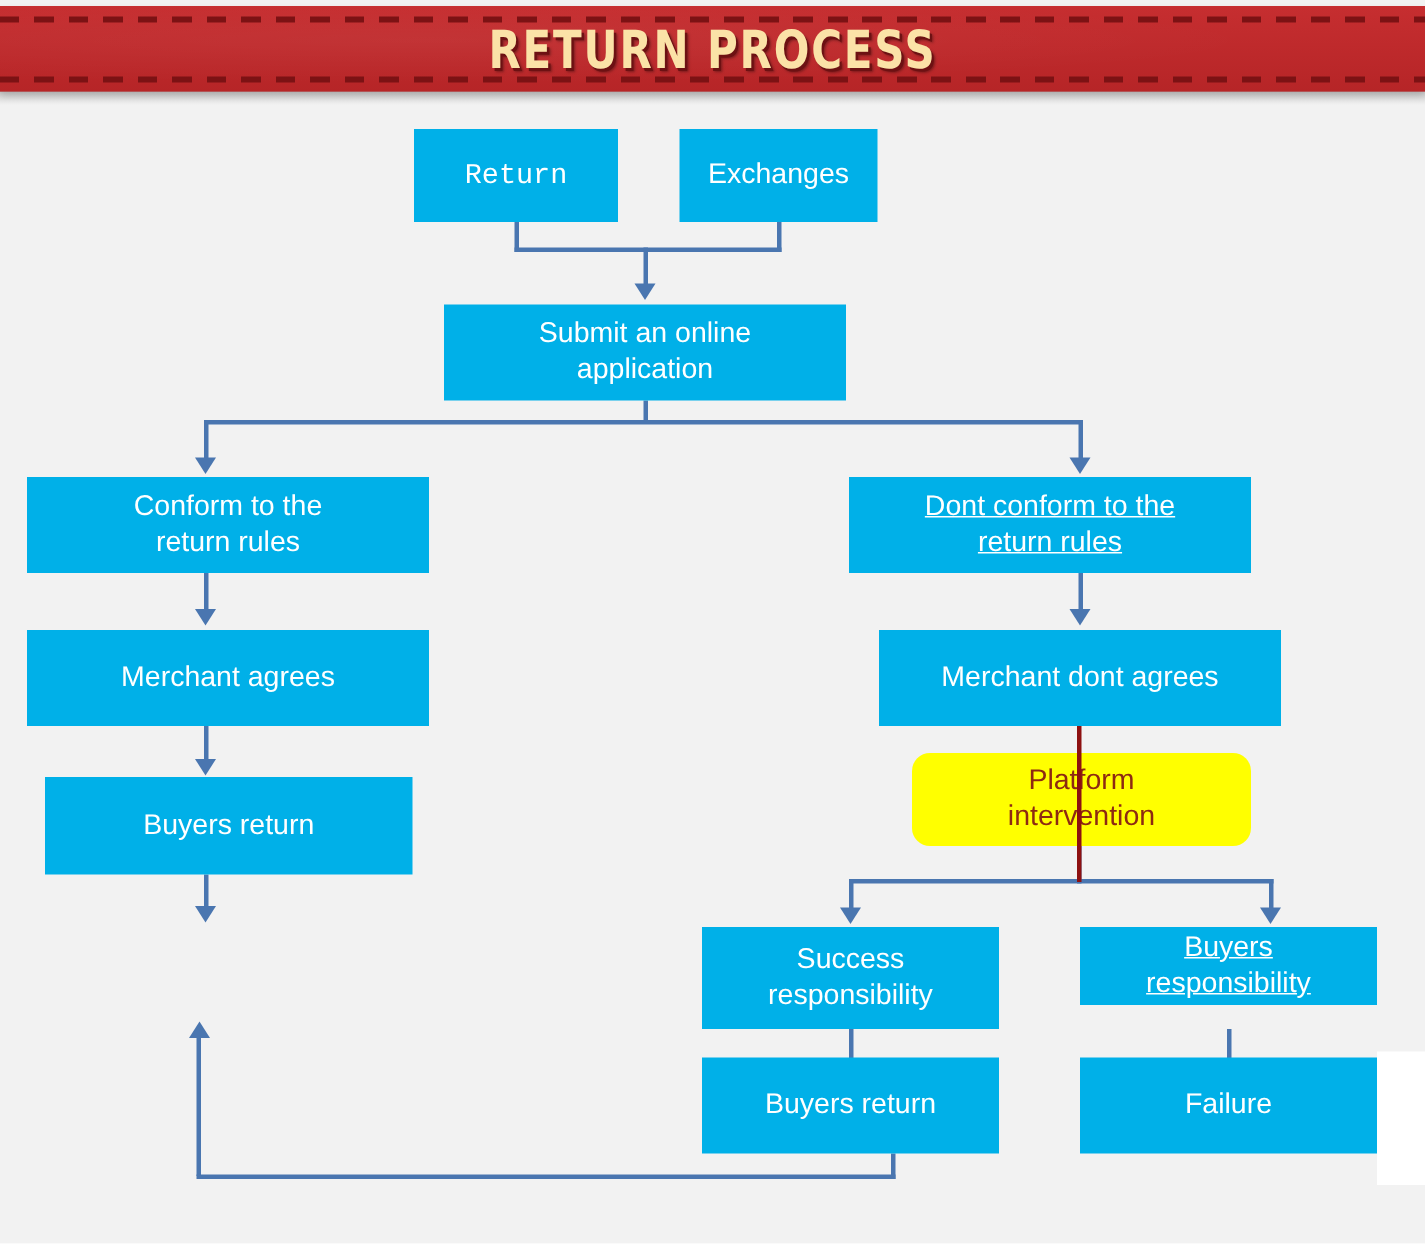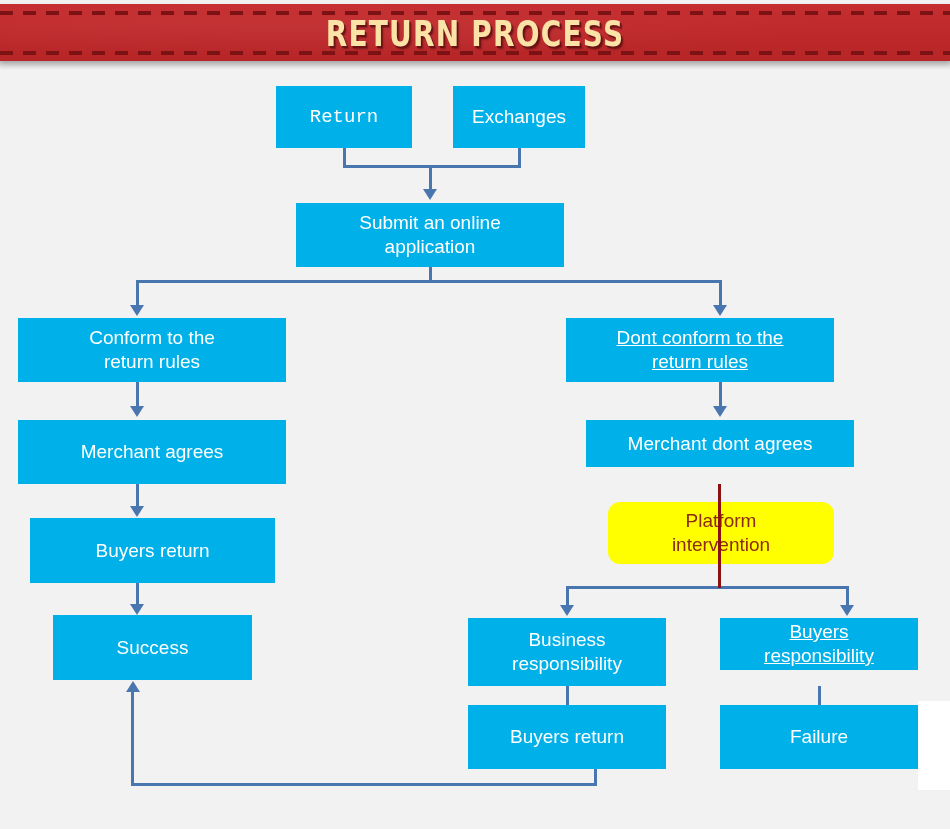--- a/index.html
+++ b/index.html
@@ -181,50 +181,47 @@
   <div class="conn v" style="left:136px; top:484px; height:26px;"></div>
   <div class="arrow down" style="left:130px; top:506px;"></div>
 
   <div class="node" style="left:30px; top:518px; width:245px; height:65px;">
     <span>Buyers return</span>
   </div>
 
   <div class="conn v" style="left:136px; top:583px; height:25px;"></div>
   <div class="arrow down" style="left:130px; top:604px;"></div>
 
-  <div class="node" style="left:53px; top:615px; width:199px; height:65px;">
-    <span>Success</span>
-  </div>
 
   <div class="node" style="left:566px; top:318px; width:268px; height:64px;text-decoration:underline;">
     <span><span>Dont conform to the</span><br><span>return rules</span></span>
   </div>
 
   <div class="conn v" style="left:719px; top:382px; height:27px;"></div>
   <div class="arrow down" style="left:713px; top:406px;"></div>
 
-  <div class="node" style="left:586px; top:420px; width:268px; height:47px;">
+  <div class="node" style="left:586px; top:420px; width:268px; height:64px;">
     <span>Merchant dont agrees</span>
   </div>
 
   <div class="conn v red" style="left:718px; top:484px; height:104px;"></div>
 
   <div class="node yellow" style="left:608px; top:502px; width:226px; height:62px;">
     <span><span>Platform</span><br><span>intervention</span></span>
   </div>
 
   <div class="conn v" style="left:718px; top:564px; height:25px;"></div>
   <div class="conn h" style="left:566px; top:586px; width:283px;"></div>
   <div class="conn v" style="left:566px; top:586px; height:23px;"></div>
   <div class="conn v" style="left:846px; top:586px; height:23px;"></div>
   <div class="arrow down" style="left:560px; top:605px;"></div>
   <div class="arrow down" style="left:840px; top:605px;"></div>
 
   <div class="node" style="left:468px; top:618px; width:198px; height:68px;">
-    <span><span>Business</span><br><span>responsibility</span></span>
+    <span><span>Success</span><br><span>responsibility</span></span>
   </div>
 
   <div class="node" style="left:720px; top:618px; width:198px; height:52px;text-decoration:underline;">
     <span><span>Buyers</span><br><span>responsibility</span></span>
   </div>
 
   <div class="conn v" style="left:566px; top:686px; height:20px;"></div>
   <div class="conn v" style="left:818px; top:686px; height:20px;"></div>
 
   <div class="node" style="left:468px; top:705px; width:198px; height:64px;">

